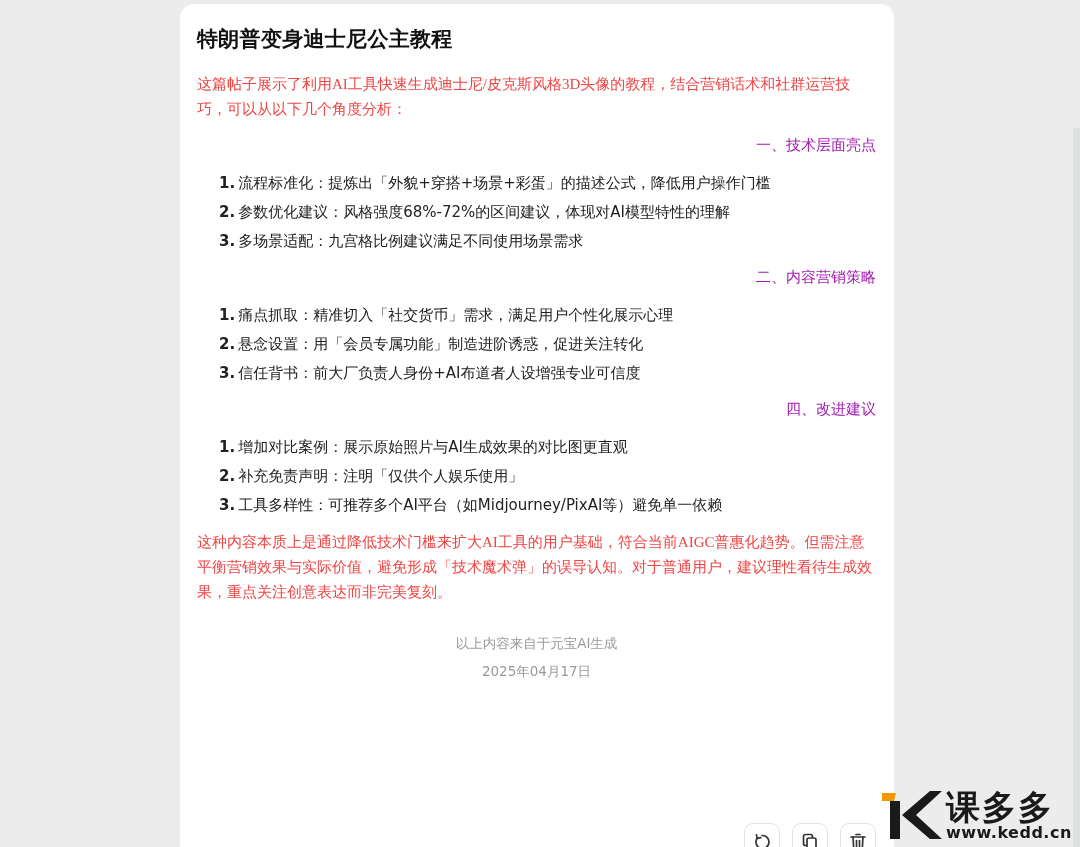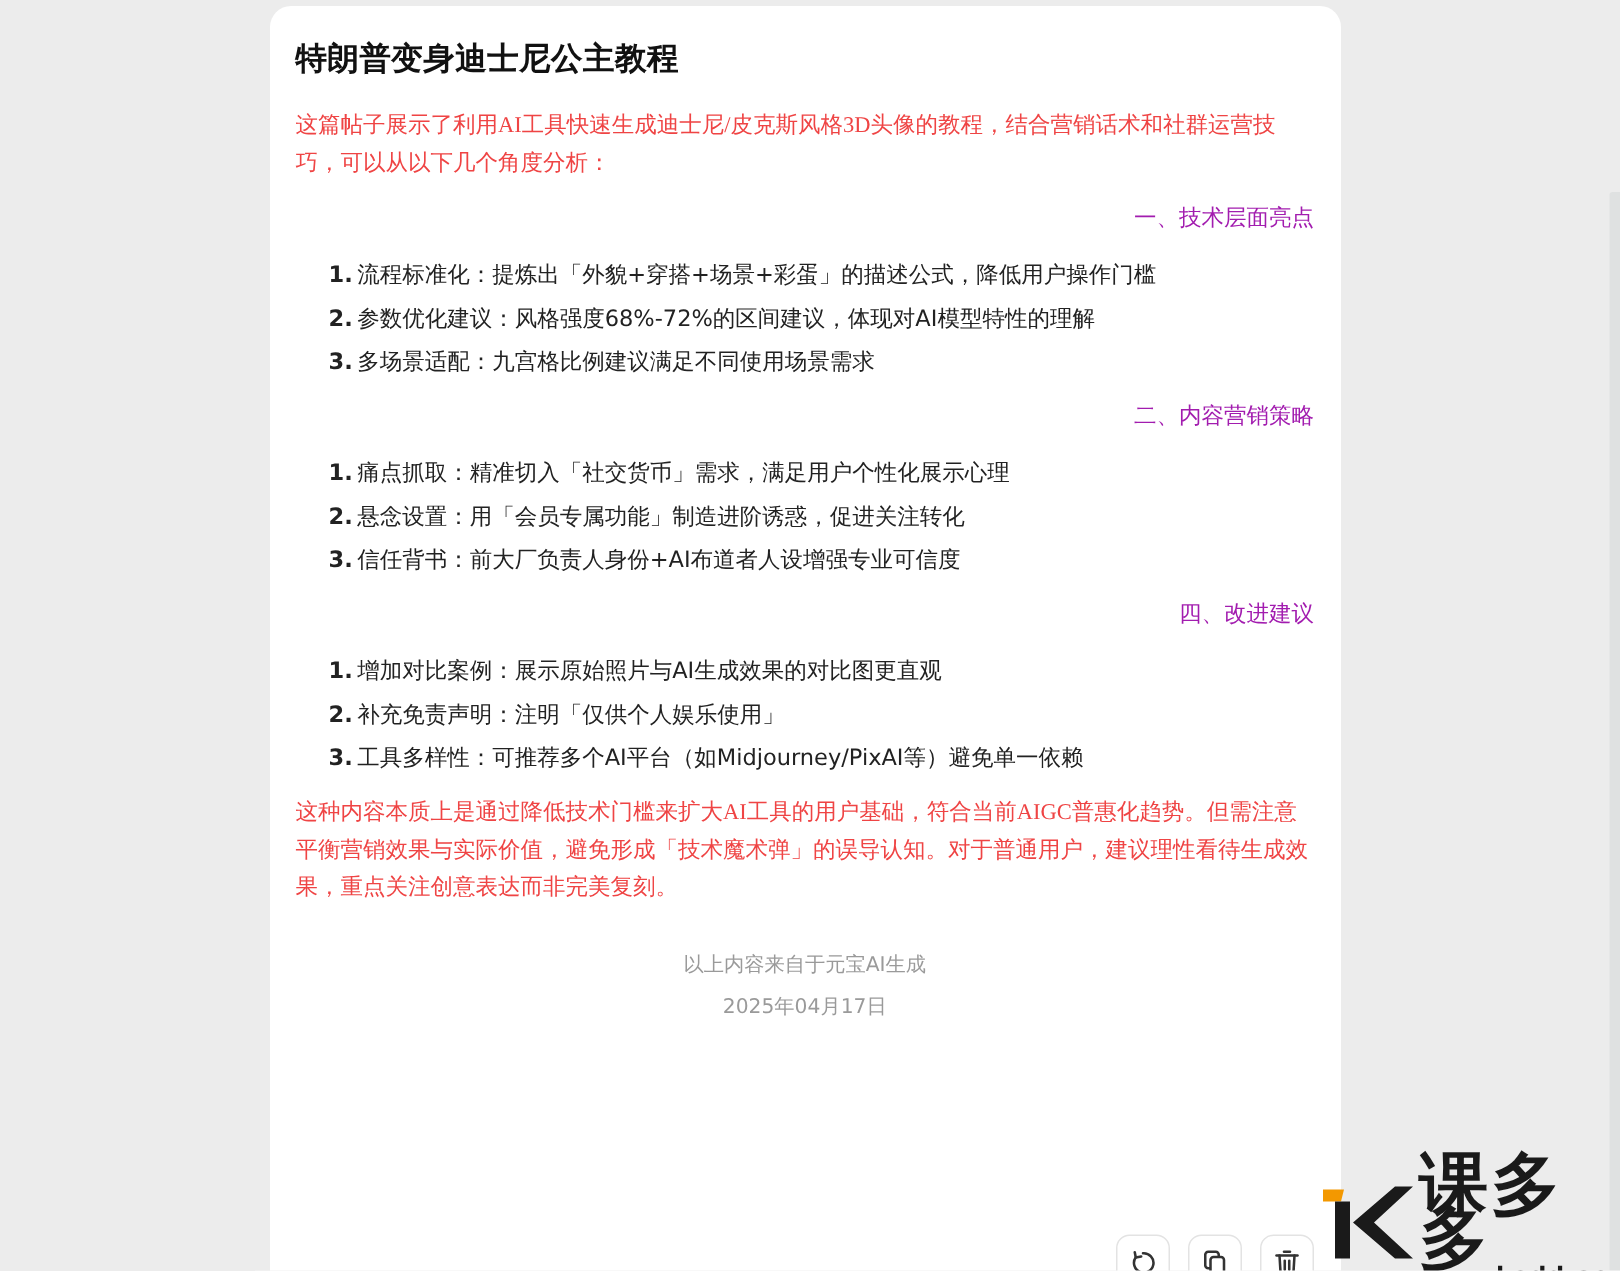--- a/index.html
+++ b/index.html
@@ -60,21 +60,21 @@
       background: #dfe1e1; border-radius: 2px 0 0 0;
     }
     .watermark {
       position: absolute; left: 880px; top: 787px;
       width: 196px; height: 56px;
       display: flex; align-items: center;
     }
     .wm-k { position: relative; width: 62px; height: 52px; }
     .wm-text { display: flex; flex-direction: column; margin-left: 4px; }
     .wm-name {
-      font-size: 46px; font-weight: bold; color: #1a1a1a;
+      font-size: 34px; font-weight: bold; color: #1a1a1a;
       line-height: 36px; letter-spacing: 2px;
     }
     .wm-url {
       font-family: "DejaVu Sans", sans-serif; font-weight: bold;
       font-size: 16px; color: #1a1a1a; line-height: 16px;
       letter-spacing: 0.5px;
     }
   </style>
 </head>
 <body>

